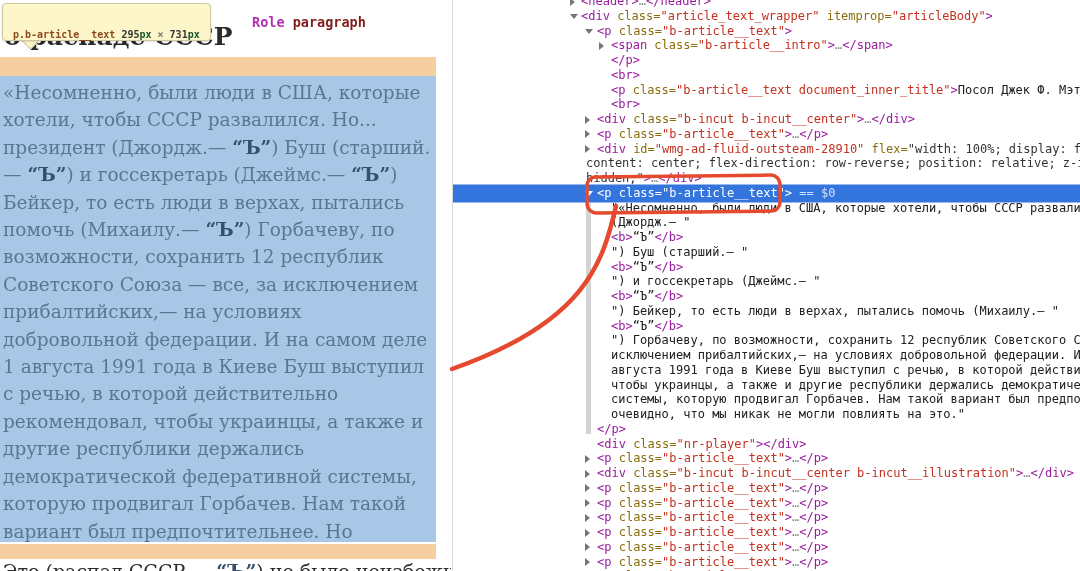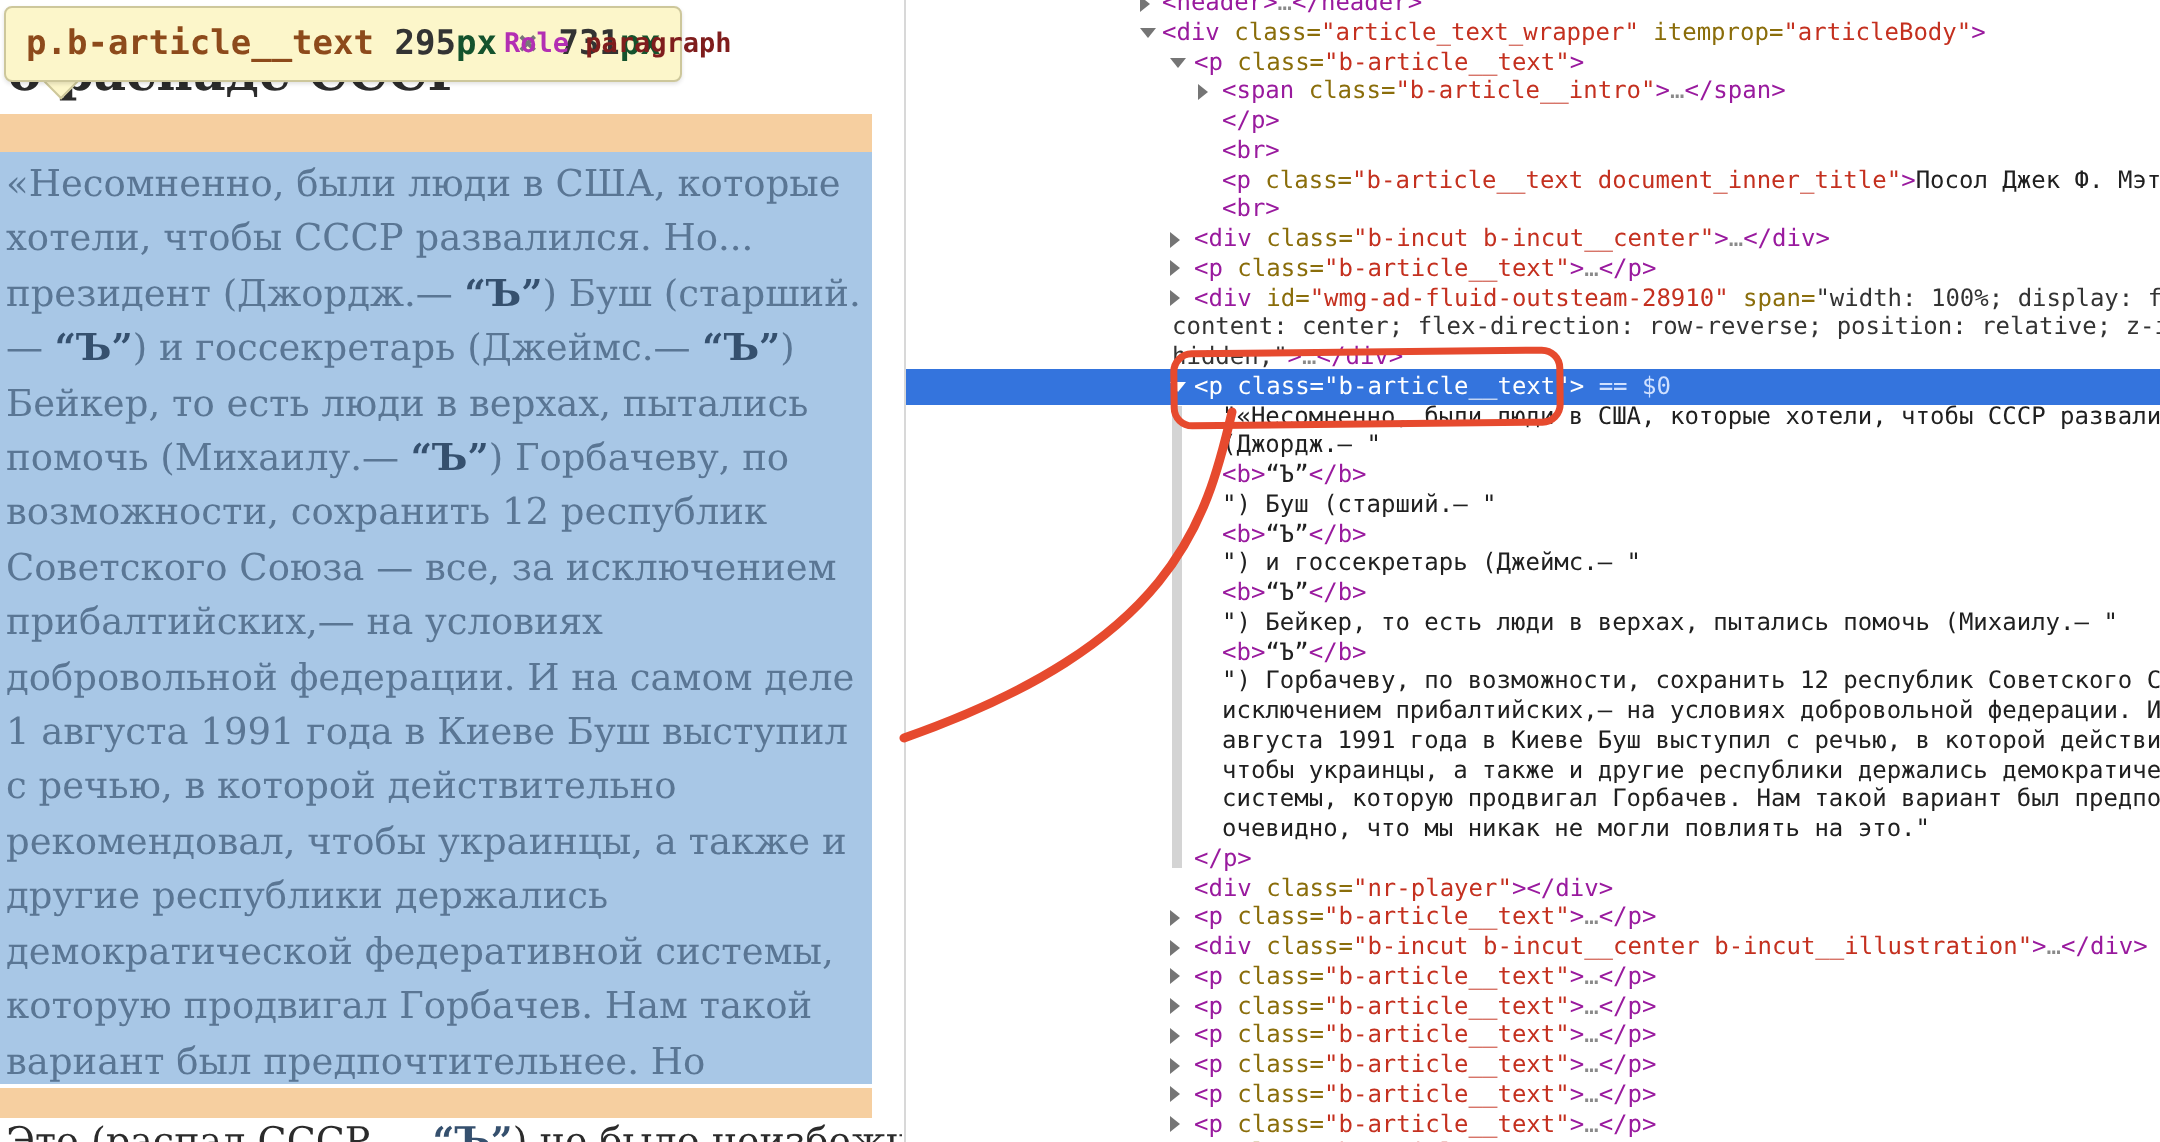--- a/index.html
+++ b/index.html
@@ -35,22 +35,22 @@
     position:absolute; left:3px; top:560px; width:448px; height:30px;
     font-family:"DejaVu Serif", serif; font-size:19px; color:#2b2b2b;
     white-space:nowrap; overflow:hidden;
   }
 
   
   .tip-wrap { position:absolute; left:0; top:0; z-index:5; }
   .tip-box {
     position:absolute; left:2px; top:3px; height:38px;
     background:#fcf6ca; border:1px solid #cdc79b; border-radius:4px;
-    display:flex; align-items:center; padding:0 10px; white-space:pre;
-    font-family:"DejaVu Sans Mono", monospace; font-size:17px; font-weight:bold;
+    display:flex; align-items:flex-end; padding:0 10px; white-space:pre;
+    font-family:"DejaVu Sans Mono", monospace; font-size:10px; font-weight:bold;
     box-shadow:0 1px 2px rgba(0,0,0,.12); z-index:2;
   }
   .tip-tail {
     position:absolute; left:24px; top:34px; width:13px; height:13px;
     background:#fcf6ca; border-right:1px solid #cdc79b; border-bottom:1px solid #cdc79b;
     transform:rotate(45deg); z-index:1;
   }
   .tip-sel { color:#8d4a1b; }
   .tip-num { color:#333; }
   .tip-unit { color:#14532d; }
@@ -116,21 +116,21 @@
       <div class="drow" style="padding-left: 128px;"><span class="arrow ar-r" style="left: 117px;"></span><span class="tk tag">&lt;header&gt;</span><span class="tk dim">…</span><span class="tk tag">&lt;/header&gt;</span></div>
       <div class="drow" style="padding-left: 128px;"><span class="arrow ar-d" style="left: 117px;"></span><span class="tk tag">&lt;div</span><span class="tk attr"> class=</span><span class="tk val">"article_text_wrapper"</span><span class="tk attr"> itemprop=</span><span class="tk val">"articleBody"</span><span class="tk tag">&gt;</span></div>
       <div class="drow" style="padding-left: 144px;"><span class="arrow ar-d" style="left: 132px;"></span><span class="tk tag">&lt;p</span><span class="tk attr"> class=</span><span class="tk val">"b-article__text"</span><span class="tk tag">&gt;</span></div>
       <div class="drow" style="padding-left: 158px;"><span class="arrow ar-r" style="left: 146px;"></span><span class="tk tag">&lt;span</span><span class="tk attr"> class=</span><span class="tk val">"b-article__intro"</span><span class="tk tag">&gt;</span><span class="tk dim">…</span><span class="tk tag">&lt;/span&gt;</span></div>
       <div class="drow" style="padding-left: 158px;"><span class="tk tag">&lt;/p&gt;</span></div>
       <div class="drow" style="padding-left: 158px;"><span class="tk tag">&lt;br&gt;</span></div>
       <div class="drow" style="padding-left: 158px;"><span class="tk tag">&lt;p</span><span class="tk attr"> class=</span><span class="tk val">"b-article__text document_inner_title"</span><span class="tk tag">&gt;</span><span class="tk txt">Посол Джек Ф. Мэтлок</span></div>
       <div class="drow" style="padding-left: 158px;"><span class="tk tag">&lt;br&gt;</span></div>
       <div class="drow" style="padding-left: 144px;"><span class="arrow ar-r" style="left: 132px;"></span><span class="tk tag">&lt;div</span><span class="tk attr"> class=</span><span class="tk val">"b-incut b-incut__center"</span><span class="tk tag">&gt;</span><span class="tk dim">…</span><span class="tk tag">&lt;/div&gt;</span></div>
       <div class="drow" style="padding-left: 144px;"><span class="arrow ar-r" style="left: 132px;"></span><span class="tk tag">&lt;p</span><span class="tk attr"> class=</span><span class="tk val">"b-article__text"</span><span class="tk tag">&gt;</span><span class="tk dim">…</span><span class="tk tag">&lt;/p&gt;</span></div>
-      <div class="drow" style="padding-left: 144px;"><span class="arrow ar-r" style="left: 132px;"></span><span class="tk tag">&lt;div</span><span class="tk attr"> id=</span><span class="tk val">"wmg-ad-fluid-outsteam-28910"</span><span class="tk attr"> span=</span><span class="tk sty">"width: 100%; display: flex; justify-</span></div>
+      <div class="drow" style="padding-left: 144px;"><span class="arrow ar-r" style="left: 132px;"></span><span class="tk tag">&lt;div</span><span class="tk attr"> id=</span><span class="tk val">"wmg-ad-fluid-outsteam-28910"</span><span class="tk attr"> flex=</span><span class="tk sty">"width: 100%; display: flex; justify-</span></div>
       <div class="drow" style="padding-left: 133px;"><span class="tk sty">content: center; flex-direction: row-reverse; position: relative; z-index: 0; overflow:</span></div>
       <div class="drow" style="padding-left: 133px;"><span class="tk sty">hidden;"</span><span class="tk tag">&gt;</span><span class="tk dim">…</span><span class="tk tag">&lt;/div&gt;</span></div>
       <div class="drow selected" style="padding-left: 144px;"><span class="arrow ar-d" style="left: 132px;"></span><span class="tk tag">&lt;p</span><span class="tk attr"> class=</span><span class="tk val">"b-article__text"</span><span class="tk tag">&gt;</span><span class="tk eq"> == $0</span></div>
       <div class="drow" style="padding-left: 158px;"><span class="tk txt">"«Несомненно, были люди в США, которые хотели, чтобы СССР развалился. Но... президент</span></div>
       <div class="drow" style="padding-left: 158px;"><span class="tk txt">(Джордж.— "</span></div>
       <div class="drow" style="padding-left: 158px;"><span class="tk tag">&lt;b&gt;</span><span class="tk txt">“Ъ”</span><span class="tk tag">&lt;/b&gt;</span></div>
       <div class="drow" style="padding-left: 158px;"><span class="tk txt">") Буш (старший.— "</span></div>
       <div class="drow" style="padding-left: 158px;"><span class="tk tag">&lt;b&gt;</span><span class="tk txt">“Ъ”</span><span class="tk tag">&lt;/b&gt;</span></div>
       <div class="drow" style="padding-left: 158px;"><span class="tk txt">") и госсекретарь (Джеймс.— "</span></div>
       <div class="drow" style="padding-left: 158px;"><span class="tk tag">&lt;b&gt;</span><span class="tk txt">“Ъ”</span><span class="tk tag">&lt;/b&gt;</span></div>

